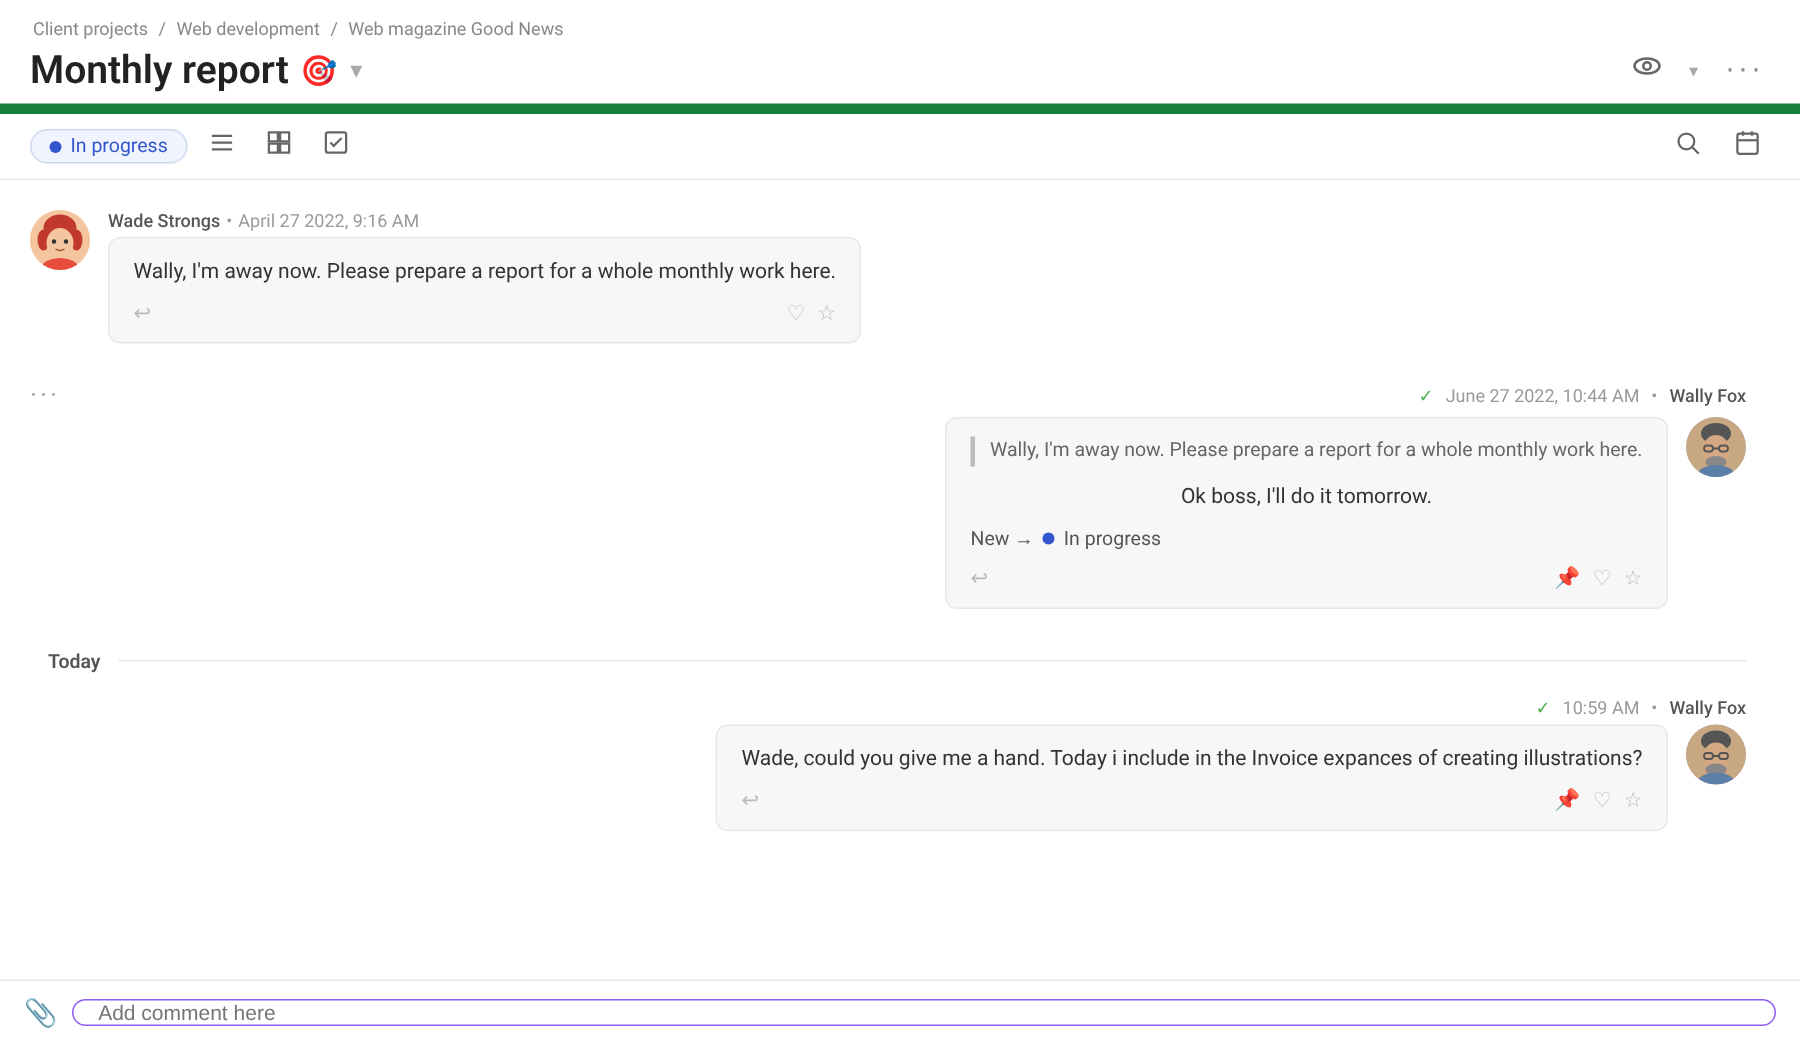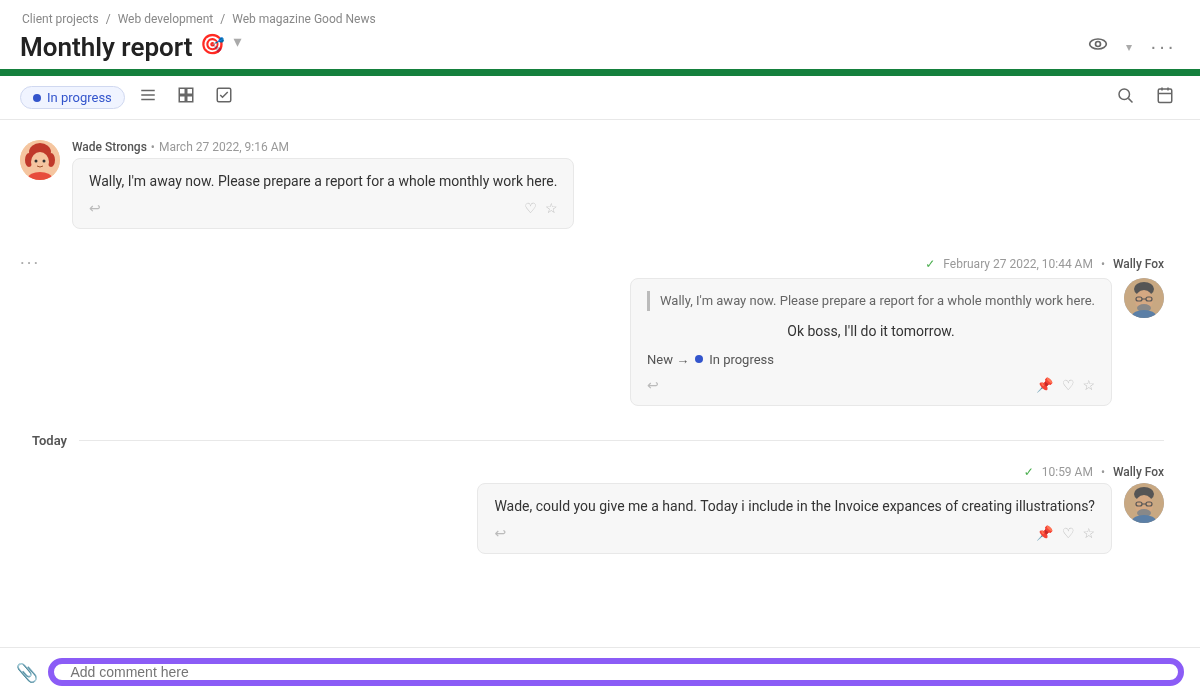--- a/index.html
+++ b/index.html
@@ -26,20 +26,21 @@
       margin-bottom: 4px;
     }
     .breadcrumb span { margin: 0 2px; }
     .page-title-row {
       display: flex;
       align-items: center;
       justify-content: space-between;
     }
     .page-title-left {
       display: flex;
+      align-items: center;
       gap: 8px;
     }
     .page-title {
       font-size: 26px;
       font-weight: 600;
       color: #222;
     }
     .title-icon {
       font-size: 20px;
     }
@@ -286,21 +287,21 @@
       background: #fff;
       flex-shrink: 0;
     }
     .comment-attach {
       color: #aaa;
       font-size: 18px;
       cursor: pointer;
     }
     .comment-input {
       flex: 1;
-      border: 6px solid #8b5cf6;
+      border: 1px solid #8b5cf6;
       border-radius: 20px;
       padding: 0 16px;
       font-size: 14px;
       color: #999;
       outline: none;
       background: #fff;
     }
   </style>
 </head>
 <body>
@@ -397,21 +398,21 @@
 
         <path d="M17 26 Q20 28 23 26" stroke="#a0522d" stroke-width="1" fill="none"></path>
 
         <ellipse cx="20" cy="38" rx="12" ry="6" fill="#e74c3c"></ellipse>
       </svg>
     </div>
     <div class="message-content-wrap">
       <div class="message-meta">
         <span class="sender">Wade Strongs</span>
         <span>•</span>
-        <span>March 27 2022, 9:16 AM</span>
+        <span>April 27 2022, 9:16 AM</span>
       </div>
       <div class="message-bubble">
         <span>Wally, I'm away now. Please prepare a report for a whole monthly work here.</span>
         <div class="bubble-actions">
           <div class="bubble-action-left">
             <button class="bubble-action-btn">↩</button>
           </div>
           <div class="bubble-action-right">
             <button class="bubble-action-btn">♡</button>
             <button class="bubble-action-btn">☆</button>
@@ -419,21 +420,21 @@
         </div>
       </div>
     </div>
   </div>
 
   <div class="right-message-group">
     <div class="right-message-header">
       <span class="three-dots">···</span>
       <span style="flex:1"></span>
       <span class="check-icon">✓</span>
-      <span style="font-size:12px;color:#999;">February 27 2022, 10:44 AM</span>
+      <span style="font-size:12px;color:#999;">June 27 2022, 10:44 AM</span>
       <span style="font-size:12px;color:#999;">•</span>
       <span style="font-size:12px;color:#555;font-weight:500;">Wally Fox</span>
     </div>
     <div class="right-message-row">
       <div class="message-content-wrap" style="max-width:620px;">
         <div class="message-bubble">
           <div class="quoted-message">
             <span>Wally, I'm away now. Please prepare a report for a whole monthly work here.</span>
           </div>
           <div style="margin-bottom:8px;text-align:center;">Ok boss, I'll do it tomorrow.</div>

